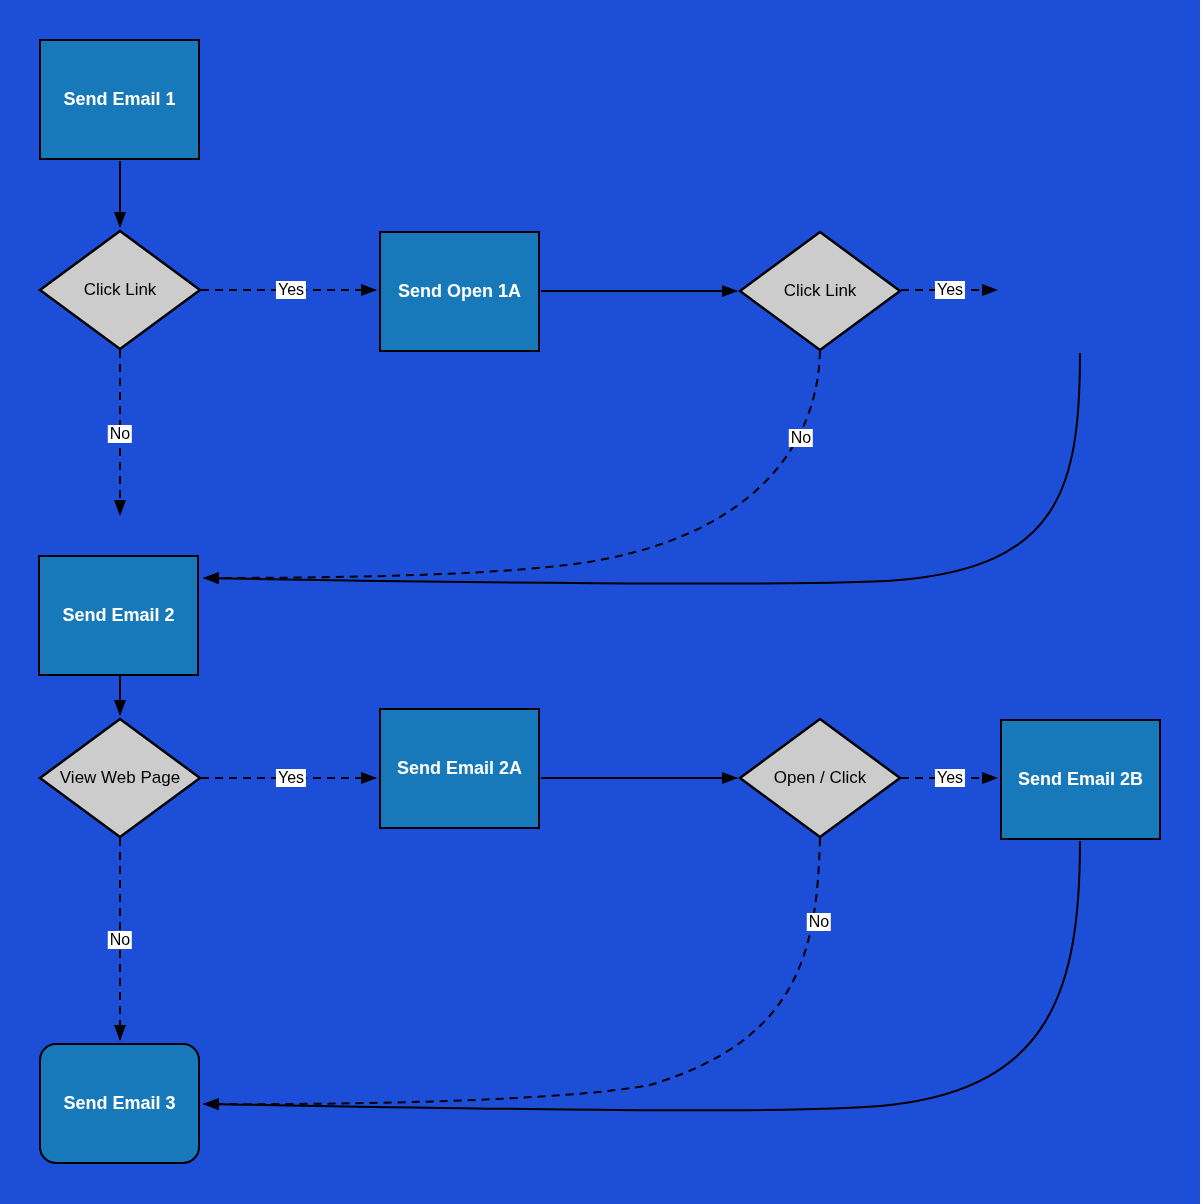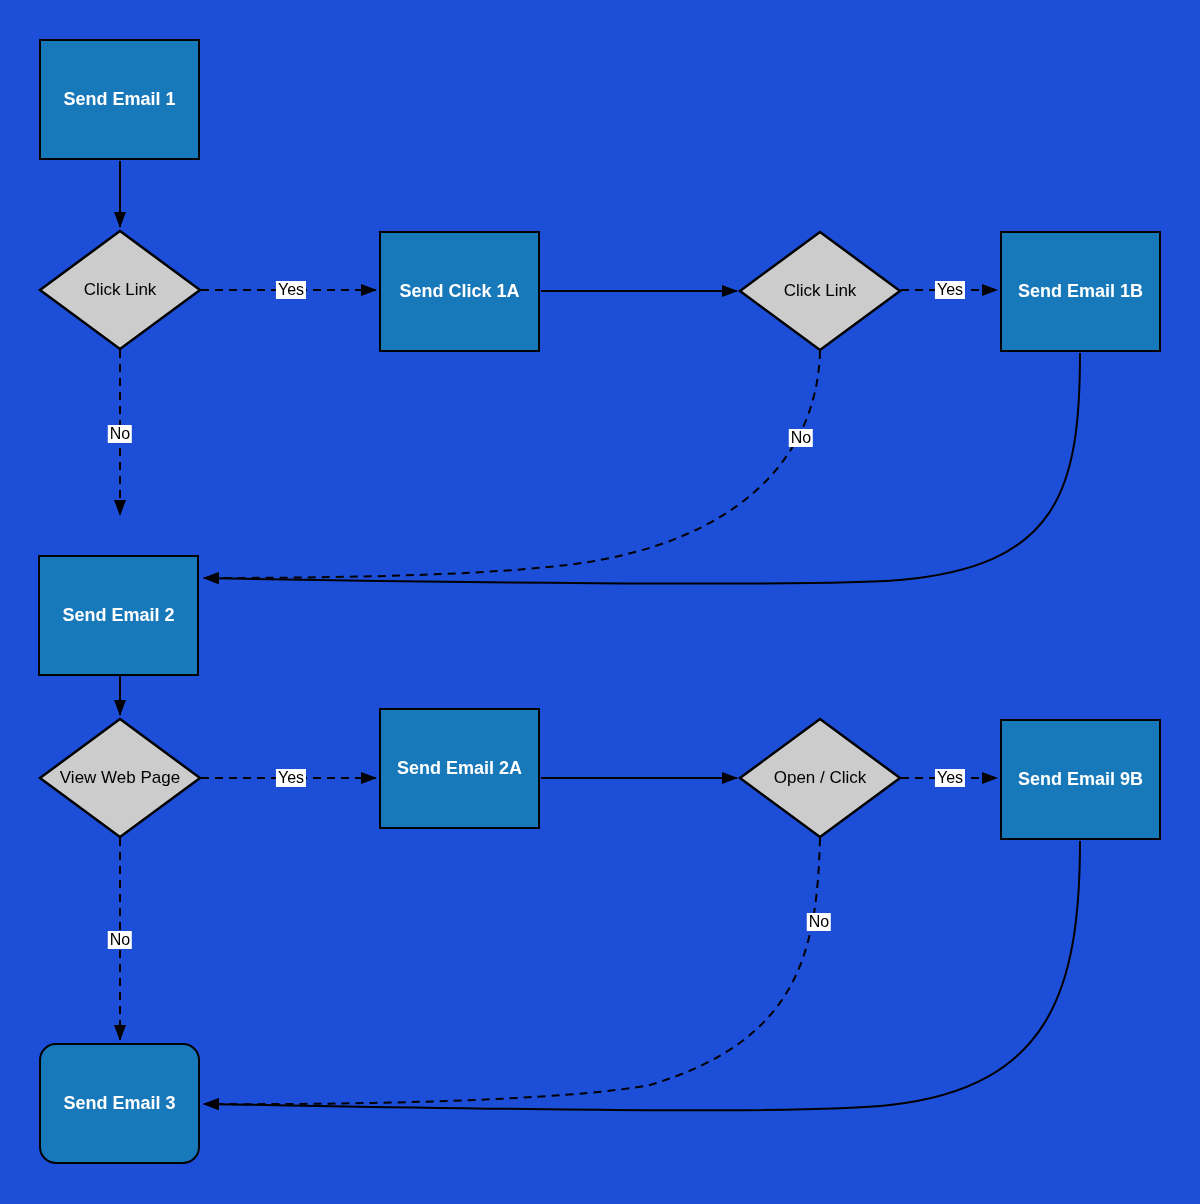--- a/index.html
+++ b/index.html
@@ -76,25 +76,24 @@
     <path class="edge dashed" d="M820 838 C817 950 800 1040 650 1085 C565 1101 350 1105 204 1104" marker-end="url(#ah)"></path>
     <path class="edge" d="M1080 841 C1080 990 1050 1087 890 1105 C795 1116 400 1107 204 1104" marker-end="url(#ah)"></path>
 
     <polygon class="diamond" points="120,231 200,290 120,349 40,290"></polygon>
     <polygon class="diamond" points="820,232 900,291 820,350 740,291"></polygon>
     <polygon class="diamond" points="120,719 200,778 120,837 40,778"></polygon>
     <polygon class="diamond" points="820,719 900,778 820,837 740,778"></polygon>
   </svg>
 
   <div class="process" style="left:39px;  top:39px;">Send Email 1</div>
-  <div class="process" style="left:379px; top:231px;">Send Click 1A</div>
-  <div class="process" style="left:1000px;top:231px;">Send Email 1B</div>
+  <div class="process" style="left:379px; top:231px;">Send Open 1A</div>
   <div class="process" style="left:38px;  top:518px;margin-top:37px;">Send Email 2</div>
   <div class="process" style="left:379px; top:708px;">Send Email 2A</div>
-  <div class="process" style="left:1000px;top:719px;">Send Email 9B</div>
+  <div class="process" style="left:1000px;top:719px;">Send Email 2B</div>
   <div class="process" style="left:39px;  top:1043px;border-radius:17px;">Send Email 3</div>
 
   <div class="dlabel" style="left:120px; top:290px;">Click Link</div>
   <div class="dlabel" style="left:820px; top:291px;">Click Link</div>
   <div class="dlabel" style="left:120px; top:778px;">View Web Page</div>
   <div class="dlabel" style="left:820px; top:778px;">Open / Click</div>
 
   <div class="elabel" style="left:291px; top:290px;">Yes</div>
   <div class="elabel" style="left:950px; top:290px;">Yes</div>
   <div class="elabel" style="left:120px; top:434px;">No</div>

